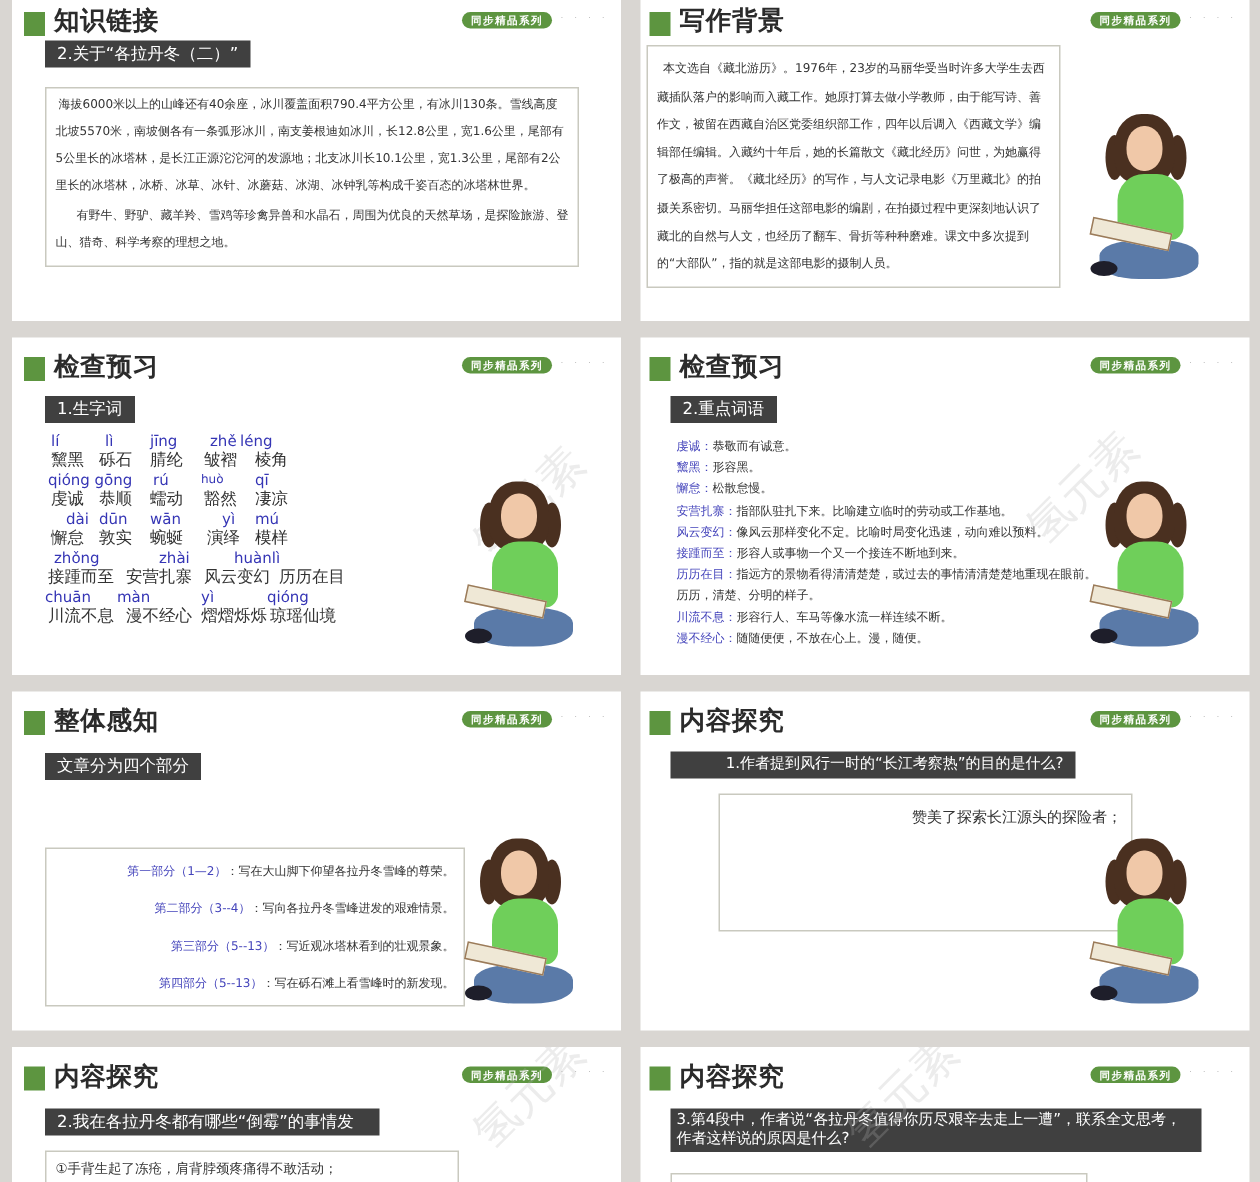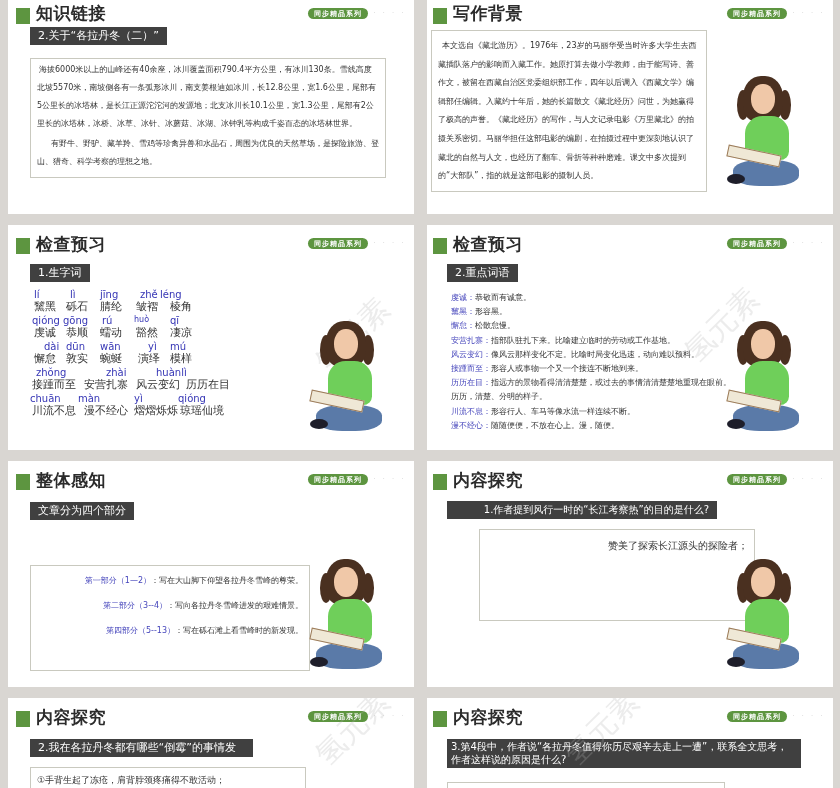--- a/index.html
+++ b/index.html
@@ -182,20 +182,21 @@
 
 <div class="slide s-col0 s-row2">
   <div class="hdr-block"></div>
   <div class="hdr-title">整体感知</div>
   <div class="badge">同步精品系列</div>
   <div class="badge-dots">· · · ·</div>
   <div class="subtag" style="top:41px">文章分为四个部分</div>
   <div class="box" style="left:22px;top:71px;width:280px;height:106px;padding:0 6px;box-sizing:border-box;margin-top:33px;">
     <p class="part-line" style="margin-top:2px"><span class="term">第一部分（1—2）</span><span>：写在大山脚下仰望各拉丹冬雪峰的尊荣。</span></p>
     <p class="part-line"><span class="term">第二部分（3--4）</span><span>：写向各拉丹冬雪峰进发的艰难情景。</span></p>
+    <p class="part-line"><span class="term">第三部分（5--13）</span><span>：写近观冰塔林看到的壮观景象。</span></p>
     <p class="part-line"><span class="term">第四部分（5--13）</span><span>：写在砾石滩上看雪峰时的新发现。</span></p>
   </div>
   <div class="girl" style="left:302px;top:98px">
     <div class="tail-l"></div>
       <div class="tail-r"></div>
       <div class="hair"></div>
       <div class="face"></div>
     <div class="shirt"></div>
       <div class="legs"></div>
       <div class="shoe"></div>

